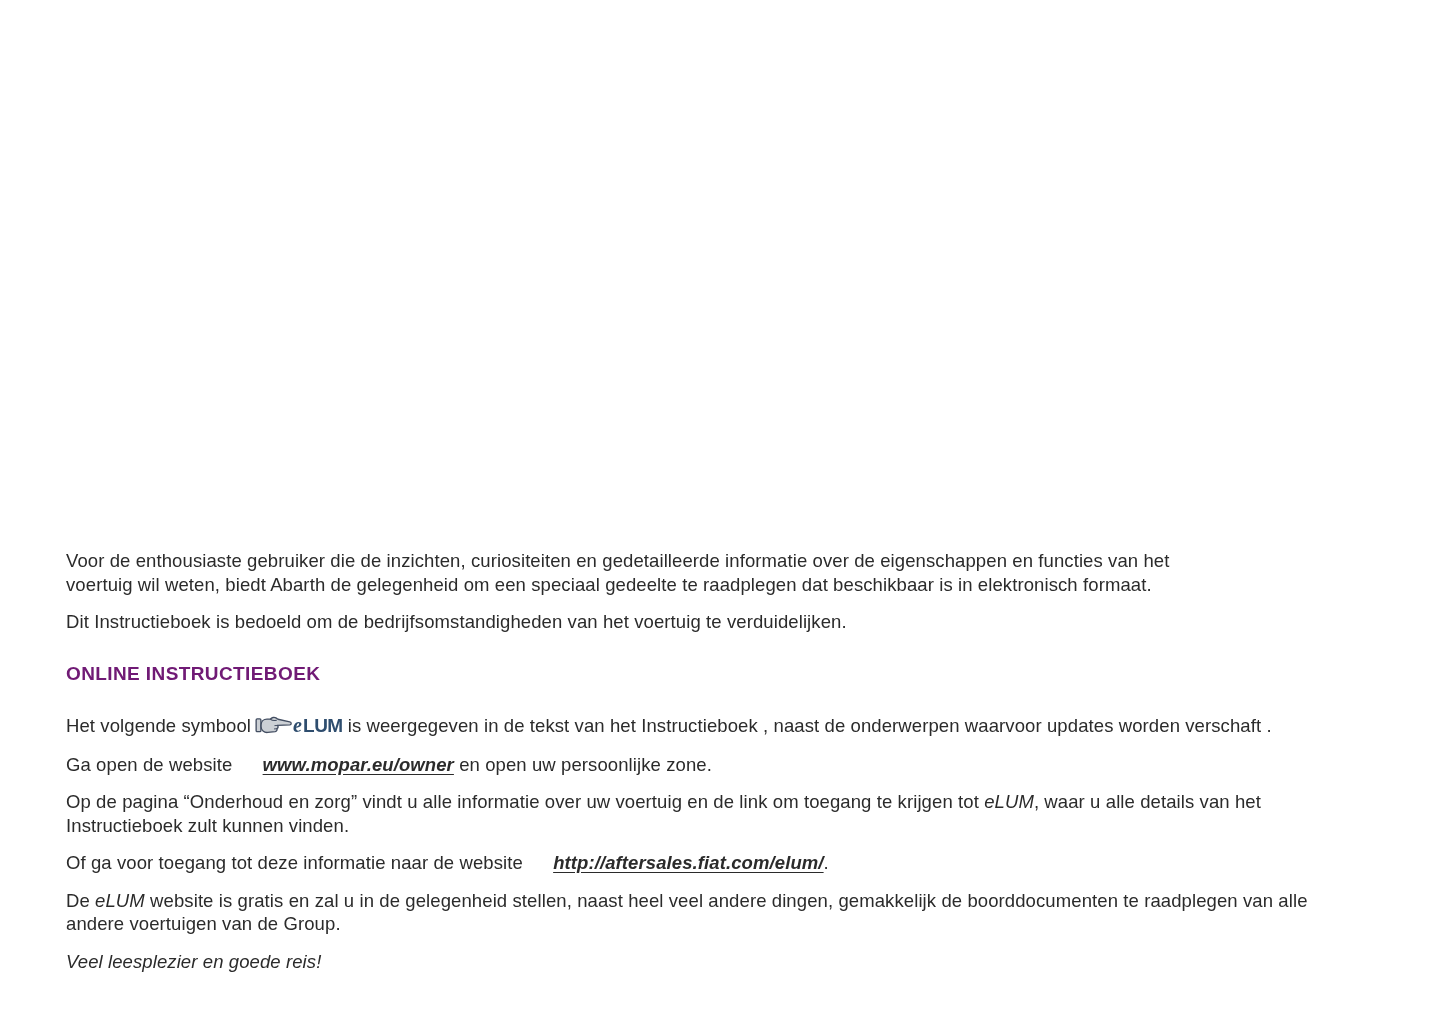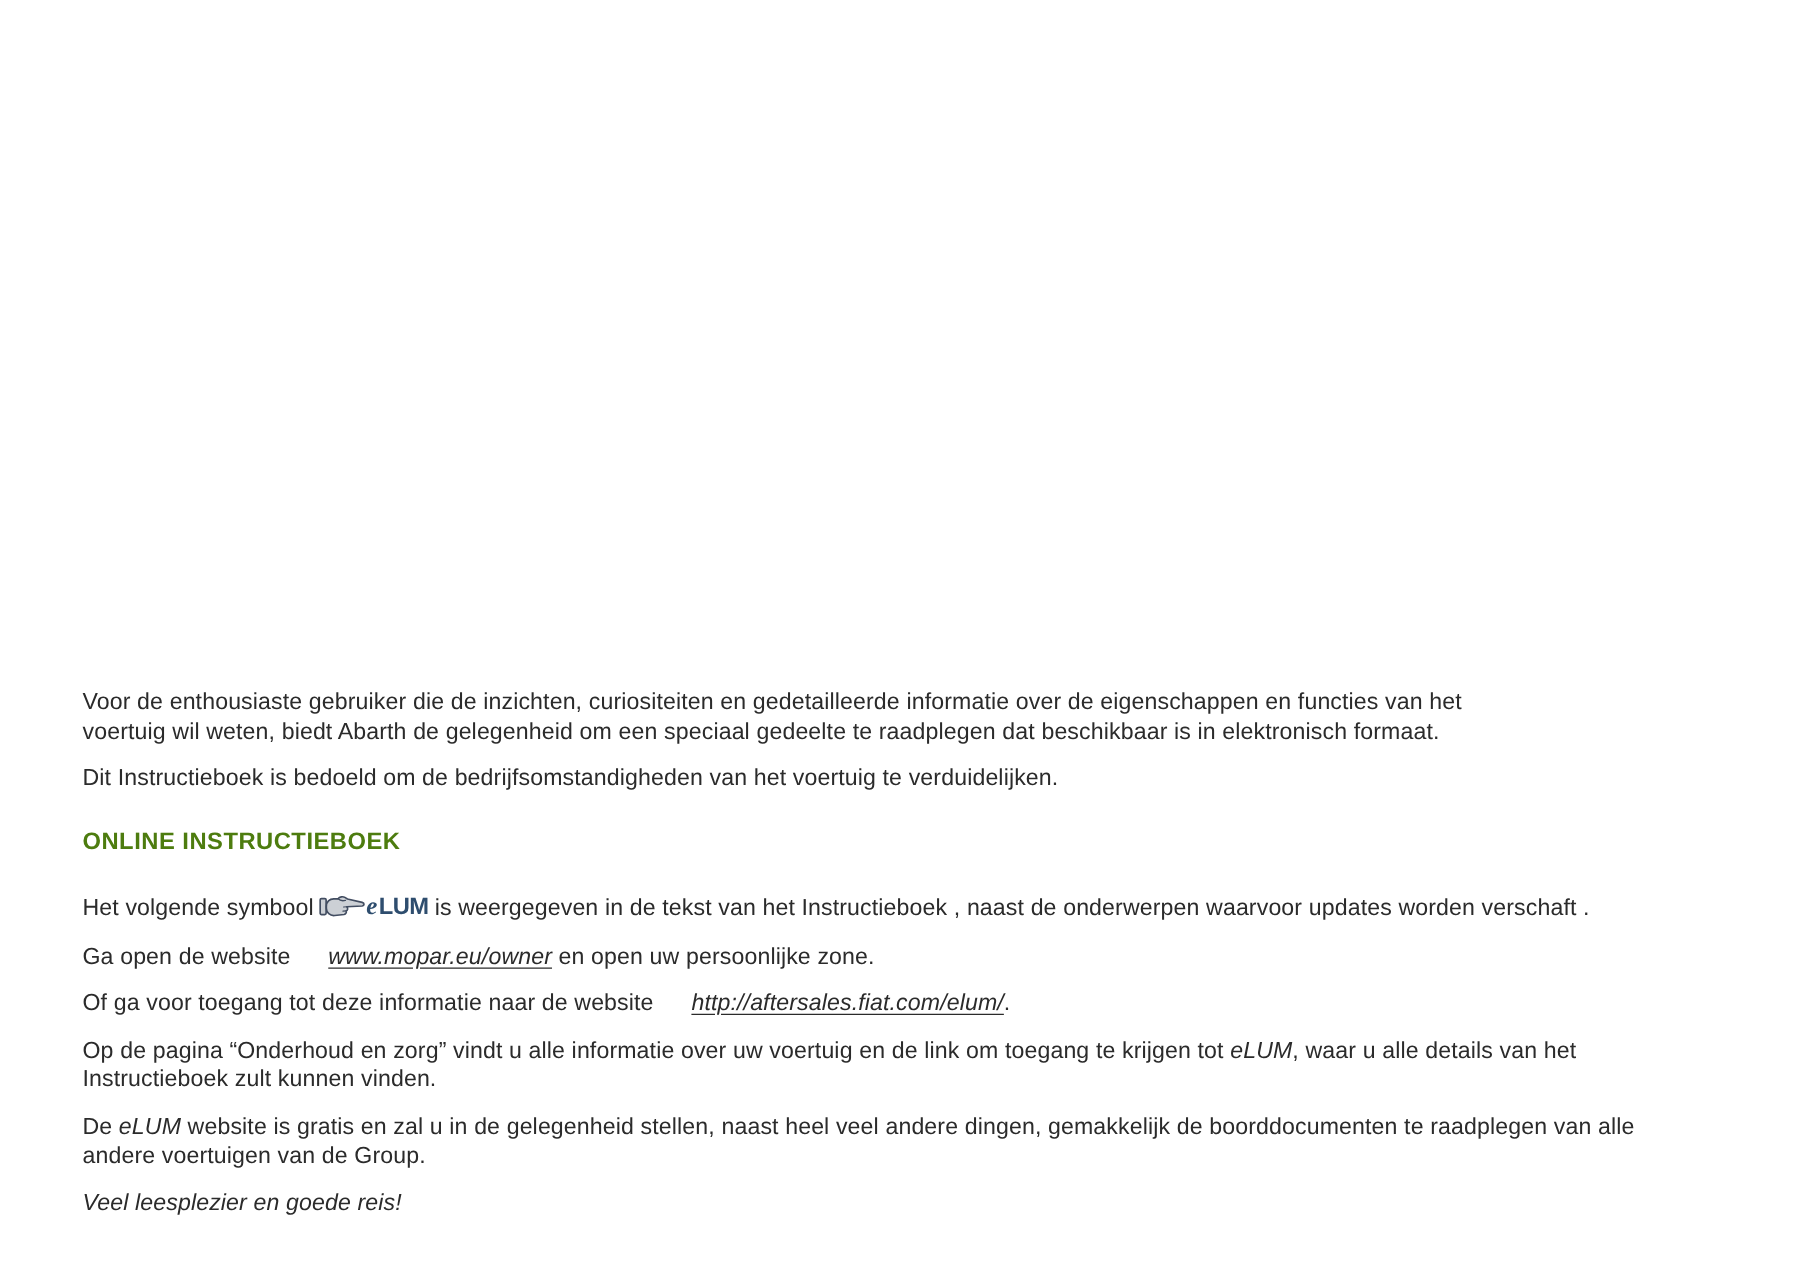--- a/index.html
+++ b/index.html
@@ -26,21 +26,21 @@
     font-size: 18.5px;
     line-height: 23.5px;
     letter-spacing: 0.1px;
   }
   h2.section-heading {
     margin: 28px 0 27px 0;
     font-size: 19px;
     line-height: 23px;
     font-weight: 700;
     letter-spacing: 0.4px;
-    color: #4d7c0f;
+    color: #701a75;
   }
   .symbol-line { margin-bottom: 10px; }
   .elum-badge {
     display: inline-flex;
     align-items: center;
     gap: 0px;
     vertical-align: -7px;
     margin: 0 5px 0 4px;
     white-space: nowrap;
   }
@@ -56,21 +56,21 @@
     font-weight: 700;
     font-size: 20px;
     margin-right: 1px;
   }
   .elum-logo .logo-lum {
     font-size: 19px;
     letter-spacing: -0.5px;
   }
   a.doc-link {
     color: inherit;
-    font-weight: 400;
+    font-weight: 700;
     font-style: italic;
     text-decoration: underline;
     text-underline-offset: 3px;
     cursor: pointer;
     padding-left: 25px;
   }
   .elum-italic { font-style: italic; }
   .closing { margin-top: 17px; font-style: italic; }
 </style>
 </head>
@@ -105,21 +105,21 @@
           <path d="M23.6 13.9 L20.9 14.1" fill="none" stroke-width="1.0"></path>
           <path d="M23.1 17.4 L20.4 17.6" fill="none" stroke-width="1.0"></path>
         </g>
       </svg>
         <span class="elum-logo"><span class="logo-e">e</span><span class="logo-lum">LUM</span></span>
       </span><span>is weergegeven in de tekst van het Instructieboek , naast de onderwerpen waarvoor updates worden verschaft .</span>
   </p>
 
   <p class="body-text"><span>Ga open de website </span><a class="doc-link">www.mopar.eu/owner</a><span> en open uw persoonlijke zone.</span></p>
 
+  <p class="body-text"><span>Op de pagina “Onderhoud en zorg” vindt u alle informatie over uw voertuig en de link om toegang te krijgen tot </span><i class="elum-italic">eLUM</i><span>, waar u alle details van het</span><br><span>Instructieboek zult kunnen vinden.</span></p>
+
   <p class="body-text"><span>Of ga voor toegang tot deze informatie naar de website </span><a class="doc-link">http://aftersales.fiat.com/elum/</a><span>.</span></p>
-
-  <p class="body-text"><span>Op de pagina “Onderhoud en zorg” vindt u alle informatie over uw voertuig en de link om toegang te krijgen tot </span><i class="elum-italic">eLUM</i><span>, waar u alle details van het</span><br><span>Instructieboek zult kunnen vinden.</span></p>
 
   <p class="body-text"><span>De </span><i class="elum-italic">eLUM</i><span> website is gratis en zal u in de gelegenheid stellen, naast heel veel andere dingen, gemakkelijk de boorddocumenten te raadplegen van alle</span><br><span>andere voertuigen van de Group.</span></p>
 
   <p class="body-text closing">Veel leesplezier en goede reis!</p>
 
 </div>
 
 </body></html>

